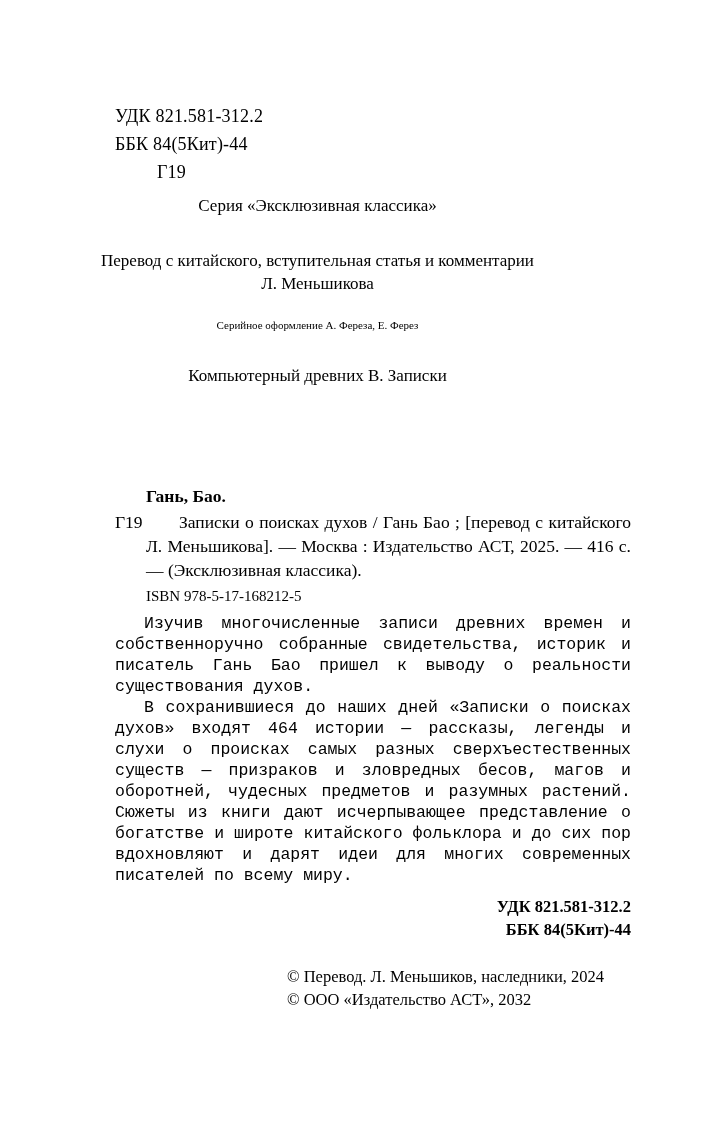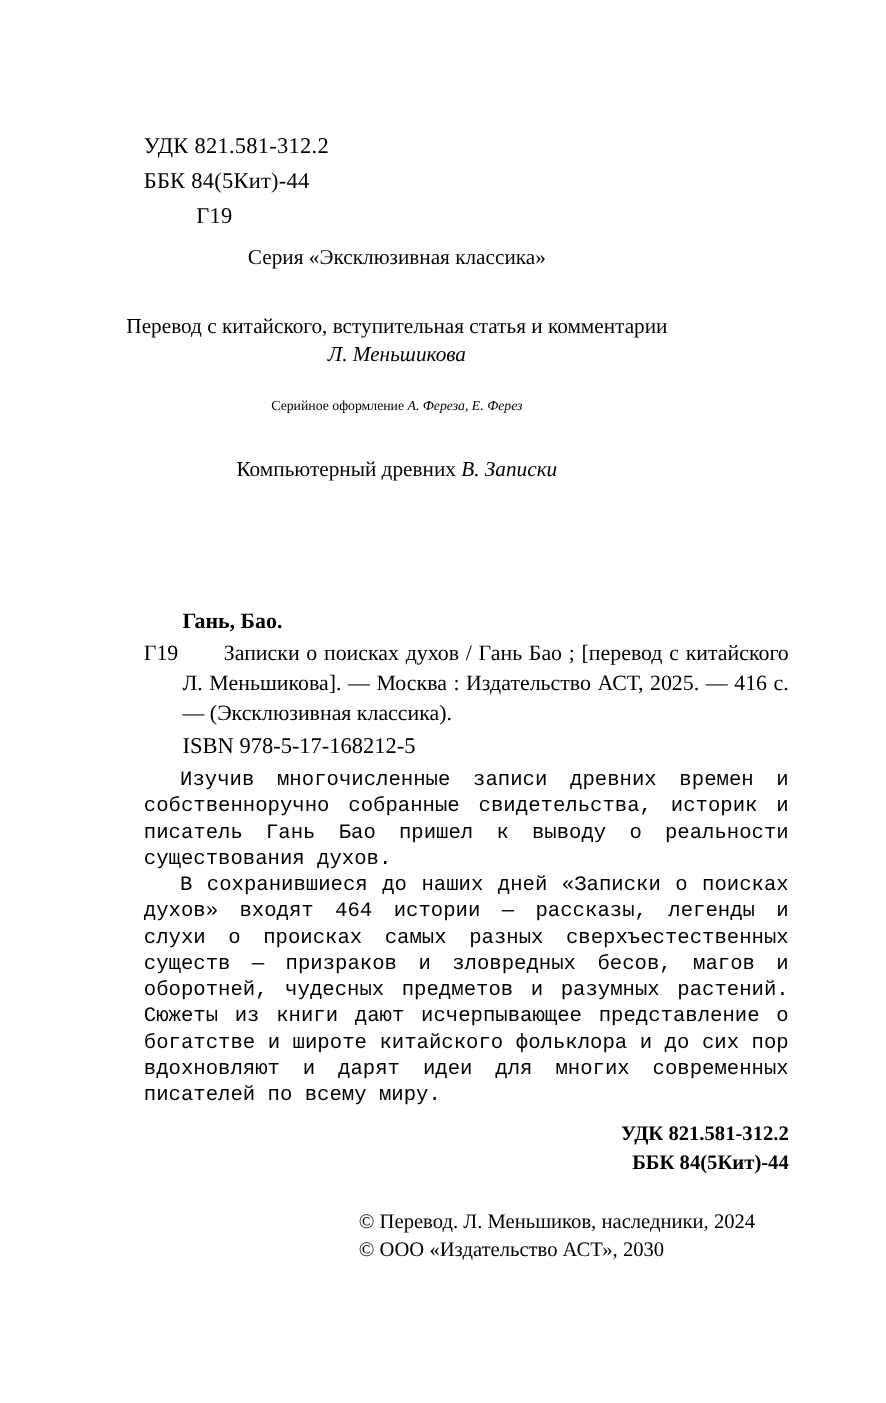--- a/index.html
+++ b/index.html
@@ -27,21 +27,21 @@
   .centered {
     position: absolute;
     left: 0;
     width: 635px;
     text-align: center;
   }
   .series   { top: 196px; font-size: 17px; }
   .credits  { top: 249px; font-size: 17px; line-height: 23px; }
   .design   { top: 319px; font-size: 11px; }
   .cdesign  { top: 366px; font-size: 17px; }
-  .italic   { font-style: italic; }
+  .italic   { }
 
   .catalog {
     position: absolute;
     left: 115px;
     top: 484px;
     width: 516px;
   }
   .author-heading {
     font-weight: bold;
     text-indent: 31px;
@@ -58,21 +58,21 @@
     margin-top: 2px;
   }
   .entry-code {
     position: absolute;
     left: 0;
     top: 0;
     text-indent: 0;
   }
   .isbn {
     padding-left: 31px;
-    font-size: 18px;
+    font-size: 15px;
     line-height: 22px;
     margin: 3px 0 6px 0;
   }
   .annot {
     font-size: 16.5px;
     line-height: 21px;
     text-align: justify;
     text-indent: 29px;
     font-family: Liberation Mono, monospace;
   }
@@ -130,16 +130,16 @@
     <p class="annot">Изучив многочисленные записи древних времен и собственноручно собранные свидетельства, историк и писатель Гань Бао пришел к выводу о реальности существования духов.</p>
     <p class="annot">В сохранившиеся до наших дней «Записки о поисках духов» входят 464 истории — рассказы, легенды и слухи о происках самых разных сверхъестественных существ — призраков и зловредных бесов, магов и оборотней, чудесных предметов и разумных растений. Сюжеты из книги дают исчерпывающее представление о богатстве и широте китайского фольклора и до сих пор вдохновляют и дарят идеи для многих современных писателей по всему миру.</p>
     <div class="codes-bottom">
       <div>УДК 821.581-312.2</div>
       <div>ББК 84(5Кит)-44</div>
     </div>
   </div>
 
   <div class="copyright">
     <div>© Перевод. Л. Меньшиков, наследники, 2024</div>
-    <div>© ООО «Издательство АСТ», 2030</div>
+    <div>© ООО «Издательство АСТ», 2032</div>
   </div>
 
 </div>
 
 </body></html>

